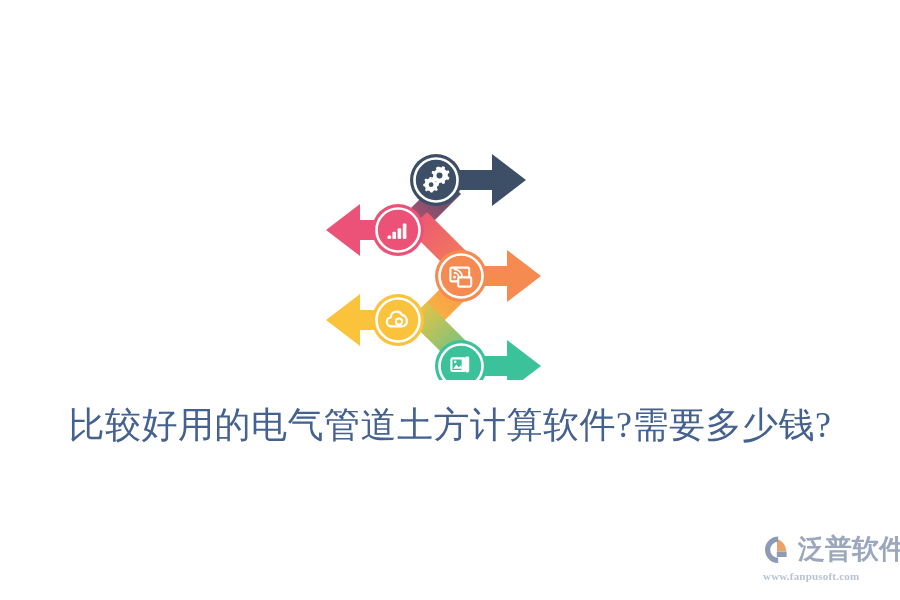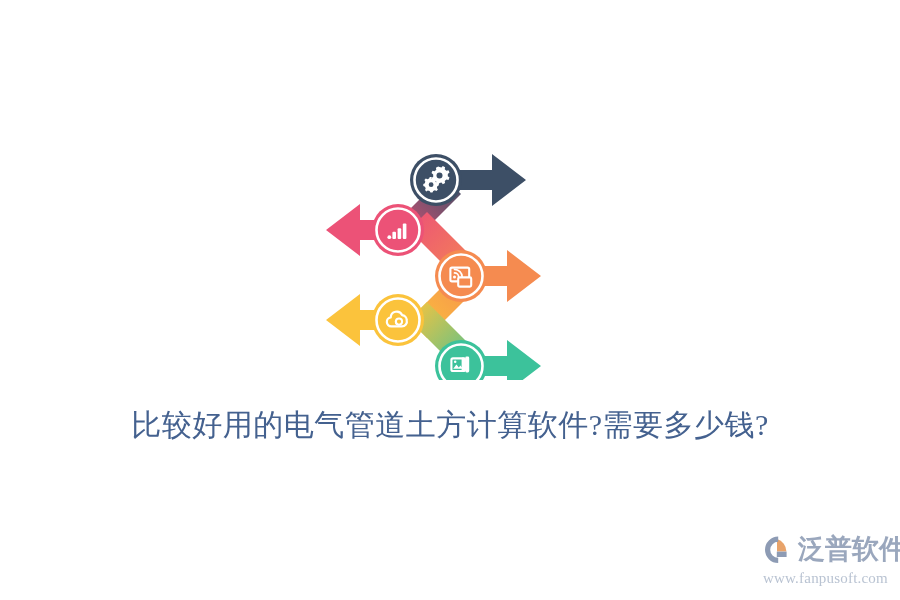--- a/index.html
+++ b/index.html
@@ -37,21 +37,21 @@
   }
 
   
   #headline {
     position: absolute;
     left: 0;
     top: 404px;
     width: 900px;
     text-align: center;
     font-family: "Liberation Serif", serif;
-    font-size: 30px;
+    font-size: 36px;
     line-height: 42px;
     letter-spacing: 0.5px;
     color: #44618f;
     white-space: nowrap;
     font-weight: 400;
   }
 
   
   #watermark {
     position: absolute;
@@ -75,22 +75,22 @@
     font-family: "Liberation Serif", serif;
     font-size: 27px;
     font-weight: 700;
     color: #9aa7bd;
     letter-spacing: 0px;
     line-height: 34px;
     white-space: nowrap;
   }
   #logo-url {
     font-family: "Liberation Serif", serif;
-    font-size: 15px;
-    font-weight: 400;
+    font-size: 11px;
+    font-weight: 700;
     color: #b9c3d2;
     letter-spacing: 0.2px;
     margin-top: -2px;
     margin-left: 1px;
     white-space: nowrap;
   }
 </style>
 </head>
 <body>
 

